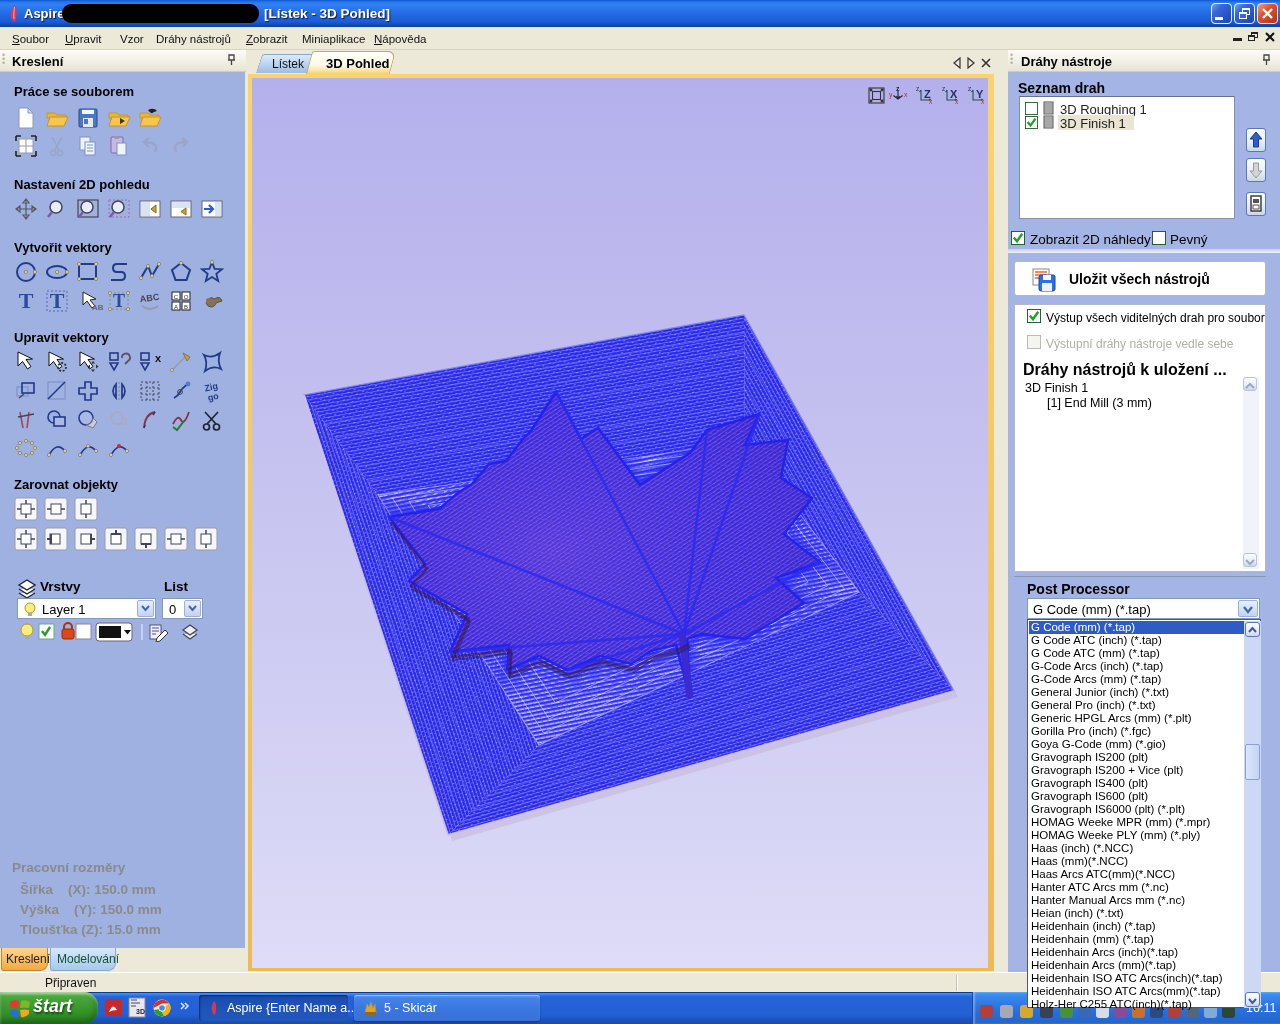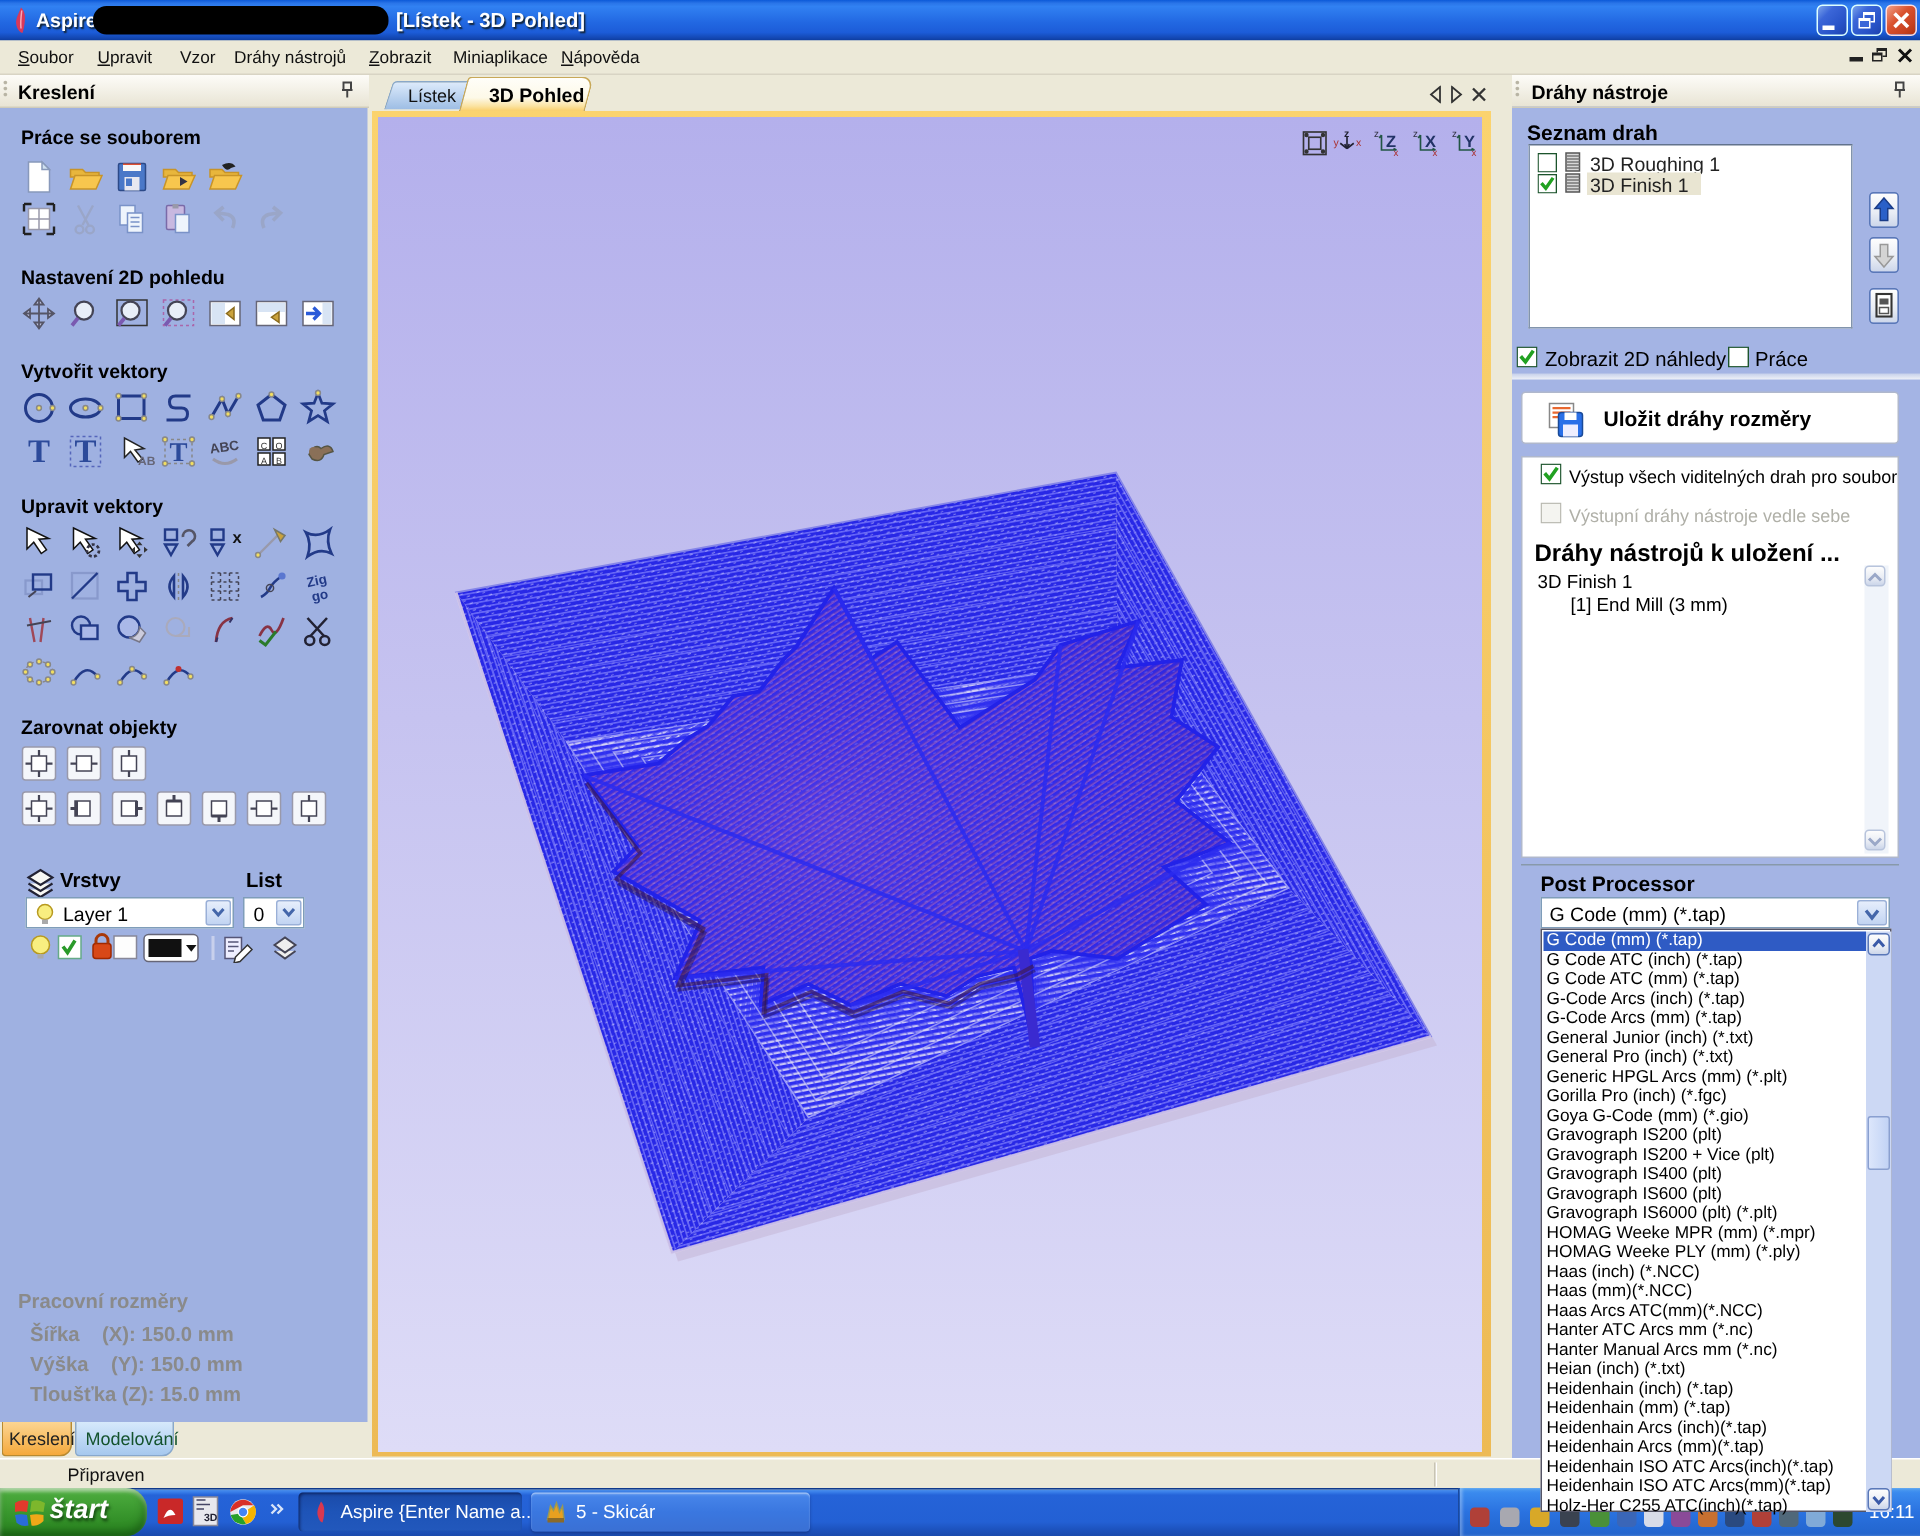--- a/index.html
+++ b/index.html
@@ -632,31 +632,31 @@
         <rect x="6" y="12" width="6" height="4" fill="none" stroke="#555"></rect>
       </svg></div>
     <svg class="abs" style="left:3px;top:181px;" width="14" height="14" viewBox="0 0 15 15">
       <rect x="0.5" y="0.5" width="14" height="14" fill="#fff" stroke="#1c542c"></rect>
       <path d="M3 7 l3.4 4 5.6 -8" stroke="#21a121" stroke-width="2.6" fill="none"></path>
     </svg>
     <span class="abs" style="left:22px;top:182px;font-size:13.5px;color:#000;">Zobrazit 2D náhledy</span>
     <svg class="abs" style="left:144px;top:181px;" width="14" height="14" viewBox="0 0 15 15">
       <rect x="0.5" y="0.5" width="14" height="14" fill="#fff" stroke="#1c542c"></rect>
     </svg>
-    <span class="abs" style="left:162px;top:182px;font-size:13.5px;color:#000;">Práce</span>
+    <span class="abs" style="left:162px;top:182px;font-size:13.5px;color:#000;">Pevný</span>
     <div class="abs" style="left:0;top:199px;width:272px;height:4px;background:linear-gradient(180deg,#c6d0ea,#eef1f8);"></div>
     <div class="abs" style="left:6px;top:211px;width:252px;height:35px;background:#fff;border:1px solid #b0b8cc;border-radius:3px;">
       <svg class="abs" style="left:16px;top:5px;" width="26" height="26">
         <rect x="2" y="2" width="16" height="16" fill="#fff" stroke="#888"></rect>
         <path d="M4 5 h12 M4 8 h12 M4 11 h8" stroke="#e86830" stroke-width="1.5"></path>
         <rect x="8" y="8" width="16" height="16" rx="2" fill="#2a70e8" stroke="#1a4a98"></rect>
         <rect x="12" y="8" width="8" height="5" fill="#fff"></rect>
         <rect x="11" y="16" width="10" height="8" fill="#eef"></rect>
       </svg>
-      <span class="abs b" style="left:54px;top:9px;font-size:14px;color:#000;">Uložit dráhy rozměry</span>
+      <span class="abs b" style="left:54px;top:9px;font-size:14px;color:#000;">Uložit všech nástrojů</span>
     </div>
     <div class="abs" style="left:6px;top:254px;width:252px;height:268px;background:#fff;border:1px solid #b0b8cc;">
       <svg class="abs" style="left:12px;top:4px;" width="14" height="14" viewBox="0 0 15 15">
         <rect x="0.5" y="0.5" width="14" height="14" fill="#fff" stroke="#1c542c"></rect>
         <path d="M3 7 l3.4 4 5.6 -8" stroke="#21a121" stroke-width="2.6" fill="none"></path>
       </svg>
       <span class="abs" style="left:31px;top:6px;font-size:12px;color:#000;white-space:nowrap;">Výstup všech viditelných drah pro soubor</span>
       <svg class="abs" style="left:12px;top:30px;" width="14" height="14" viewBox="0 0 15 15">
         <rect x="0.5" y="0.5" width="14" height="14" fill="#f4f4f0" stroke="#b8b8b0"></rect>
       </svg>

